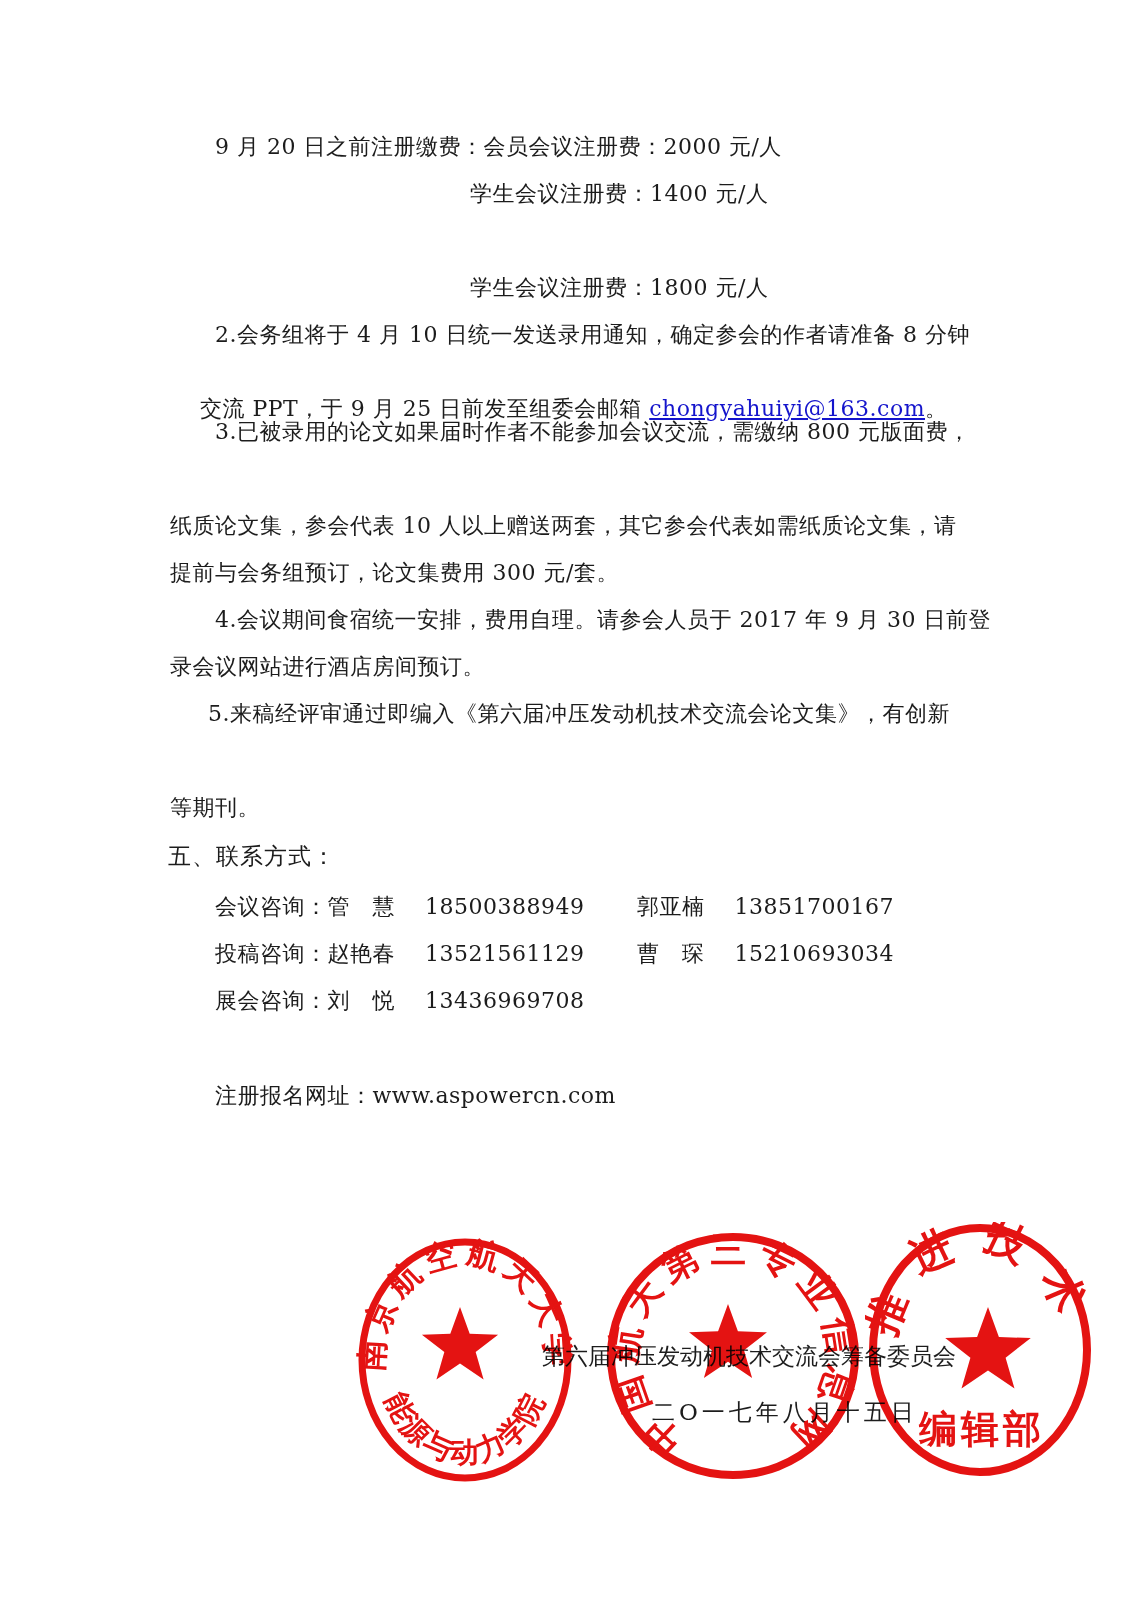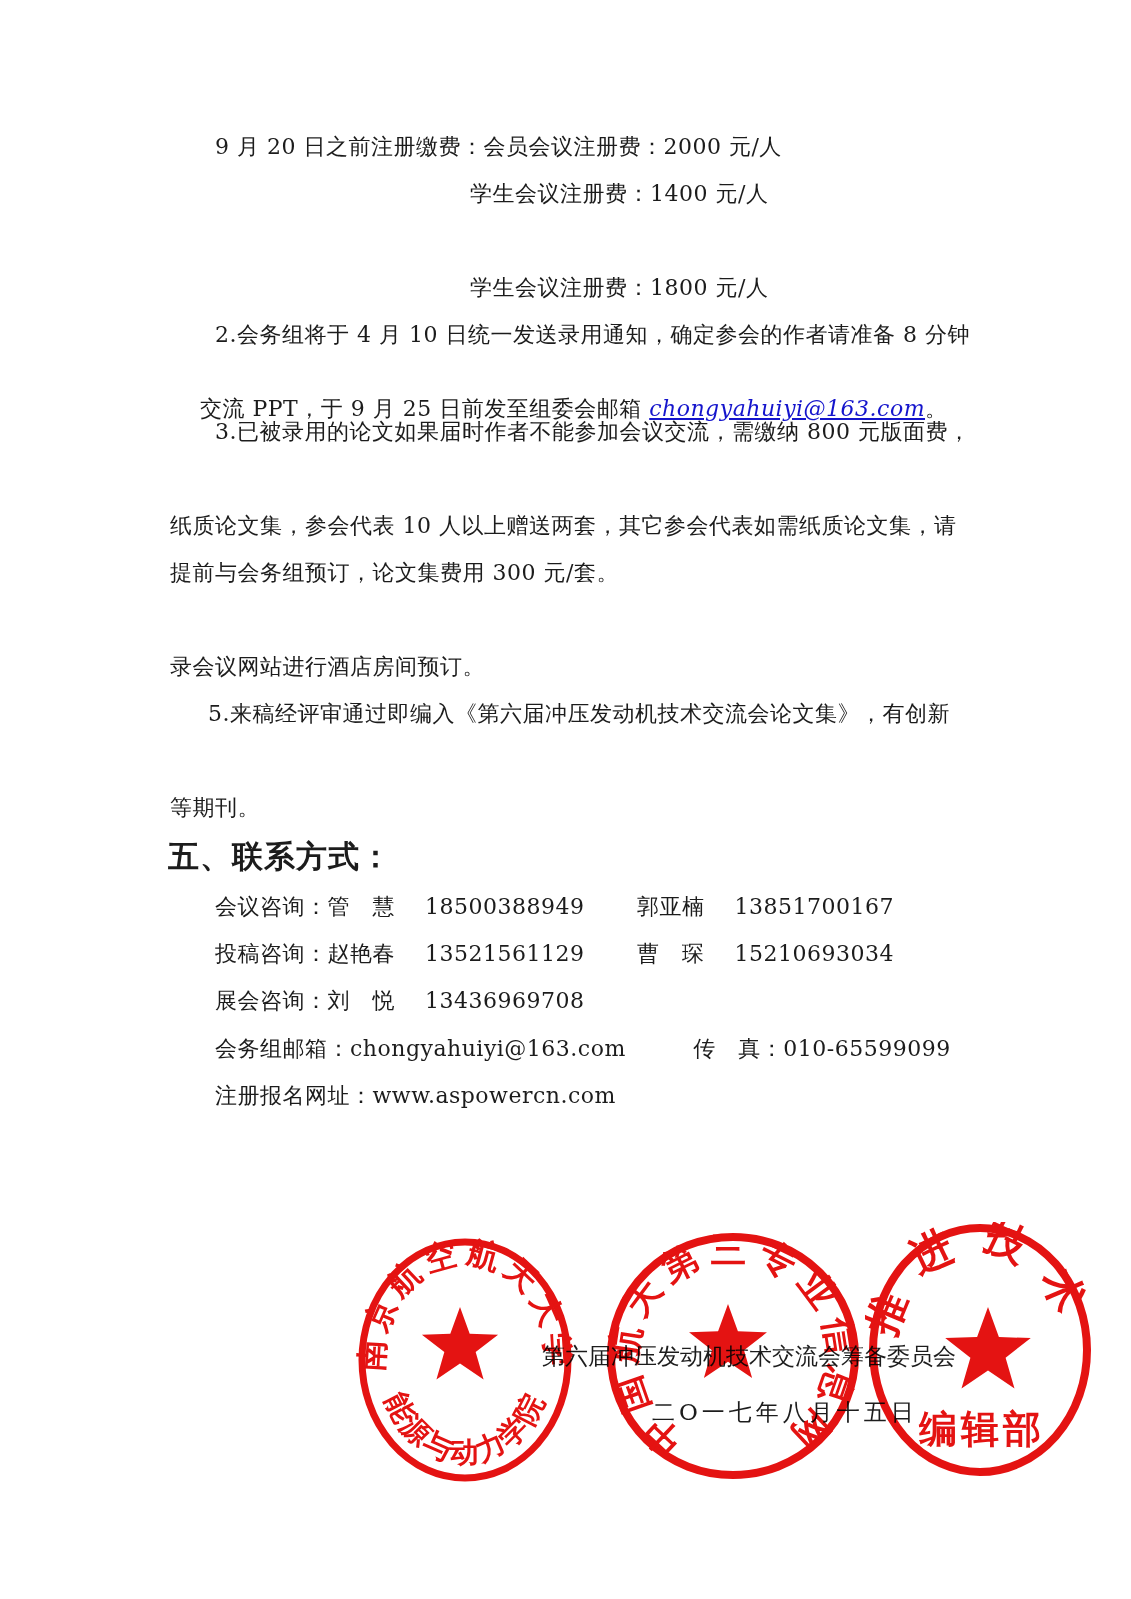--- a/index.html
+++ b/index.html
@@ -14,28 +14,27 @@
   }
   .line{
     position:absolute;
     font-size:22px;
     line-height:27px;
     white-space:pre;
     letter-spacing:0.5px;
   }
   .heading{
     font-family:"Liberation Sans","DejaVu Sans",sans-serif;
-    font-weight:bold;
-    font-size:31px;
+    font-weight:normal;
+    font-size:23px;
     letter-spacing:1px;
   }
   a.email-link{
     color:var(--link-blue,#0000cc);
     text-decoration:underline;
-    font-style:italic;
   }
   .footer-line{
     position:absolute;
     font-size:23px;
     white-space:pre;
     color:#1c1c1c;
     z-index:1;
   }
   .stamp{
     position:absolute;
@@ -61,30 +60,30 @@
 
   <div class="line" style="left:215px;top:321px">2.会务组将于 4 月 10 日统一发送录用通知，确定参会的作者请准备 8 分钟</div>
   <div class="line" style="left:170px;top:368px">
     <span>交流 PPT，于 9 月 25 日前发至组委会邮箱 </span><a class="email-link" href="#">chongyahuiyi@163.com</a><span>。</span>
   </div>
 
   <div class="line" style="left:215px;top:418px">3.已被录用的论文如果届时作者不能参加会议交流，需缴纳 800 元版面费，</div>
   <div class="line" style="left:170px;top:512px">纸质论文集，参会代表 10 人以上赠送两套，其它参会代表如需纸质论文集，请</div>
   <div class="line" style="left:170px;top:559px">提前与会务组预订，论文集费用 300 元/套。</div>
 
+  <div class="line" style="left:215px;top:606px">4.会议期间食宿统一安排，费用自理。请参会人员于 2017 年 9 月 30 日前登</div>
   <div class="line" style="left:170px;top:653px">录会议网站进行酒店房间预订。</div>
 
   <div class="line" style="left:208px;top:700px">5.来稿经评审通过即编入《第六届冲压发动机技术交流会论文集》，有创新</div>
   <div class="line" style="left:170px;top:794px">等期刊。</div>
 
   <div class="line heading" style="left:168px;top:843px">五、联系方式：</div>
   <div class="line" style="left:215px;top:893px">会议咨询：管　慧　 18500388949 　　郭亚楠　 13851700167</div>
   <div class="line" style="left:215px;top:940px">投稿咨询：赵艳春　 13521561129 　　曹　琛　 15210693034</div>
   <div class="line" style="left:215px;top:987px">展会咨询：刘　悦　 13436969708</div>
-  <div class="line" style="left:215px;top:1035px">会务组邮箱：chongyahuiyi@163.com　　　传　真：010-65599099</div>
   <div class="line" style="left:215px;top:1082px">注册报名网址：www.aspowercn.com</div>
 
   <div class="footer-line" style="left:542px;top:1341px">第六届冲压发动机技术交流会筹备委员会</div>
   <div class="footer-line" style="left:652px;top:1397px;letter-spacing:4px">二O一七年八月十五日</div>
 
   <svg class="stamp" style="left:350px;top:1232px" width="230" height="256" viewBox="-115 -128 230 256">
     <defs>
       <path id="lp-top" d="M -78.4 28.1 A 82 96 0 1 1 78.4 28.1" fill="none"></path>
       <path id="lp-bottom" d="M -77.3 44.7 A 86 102 0 0 0 77.3 44.7" fill="none"></path>
     </defs>

